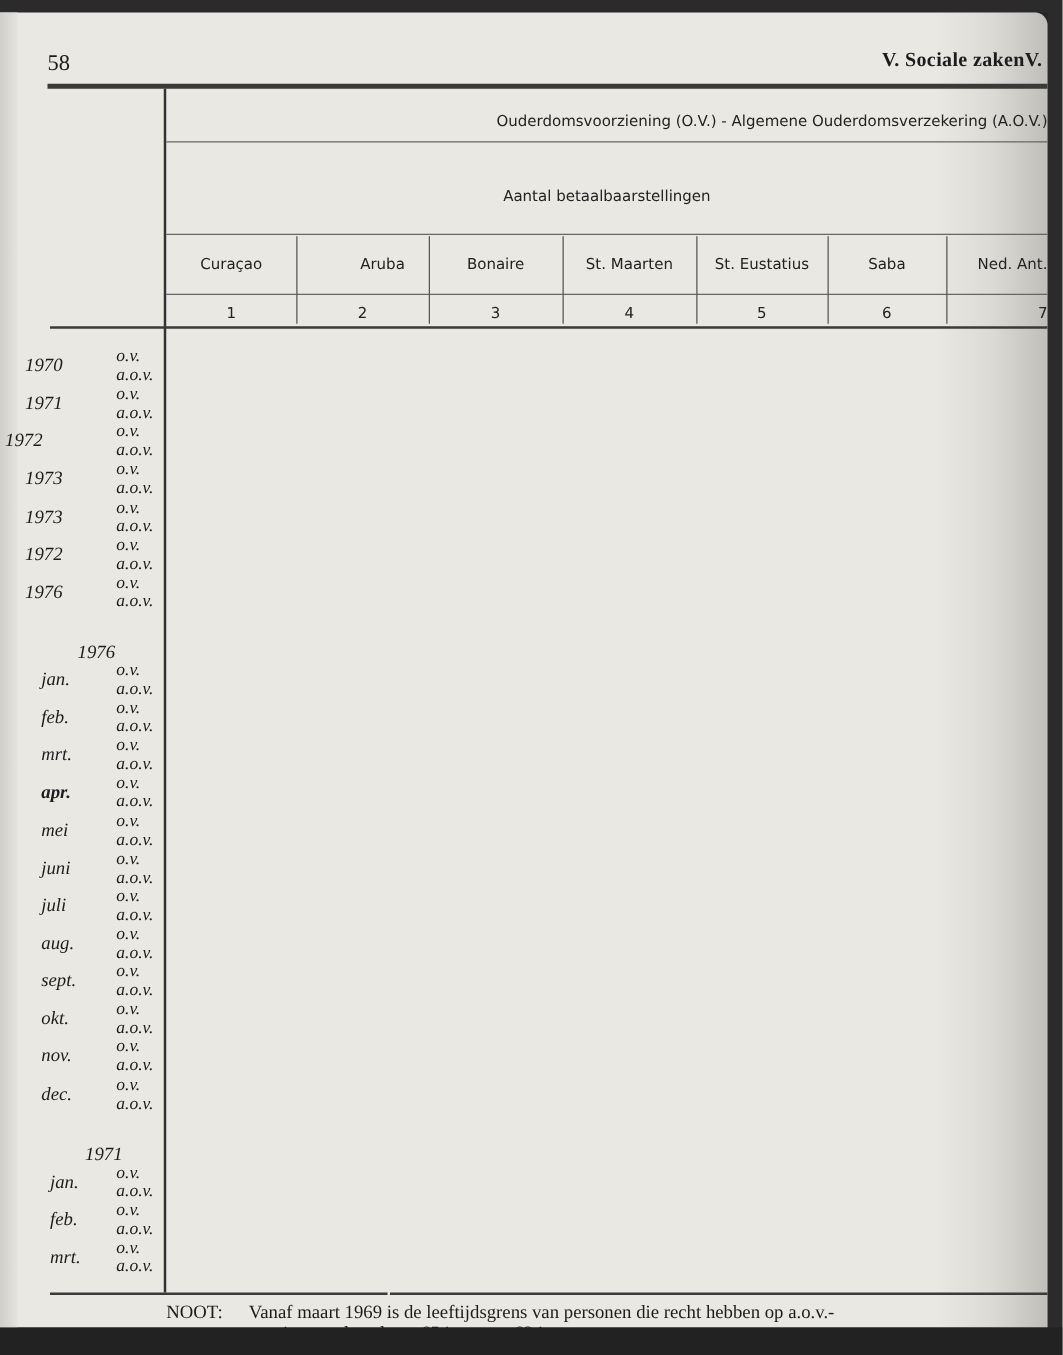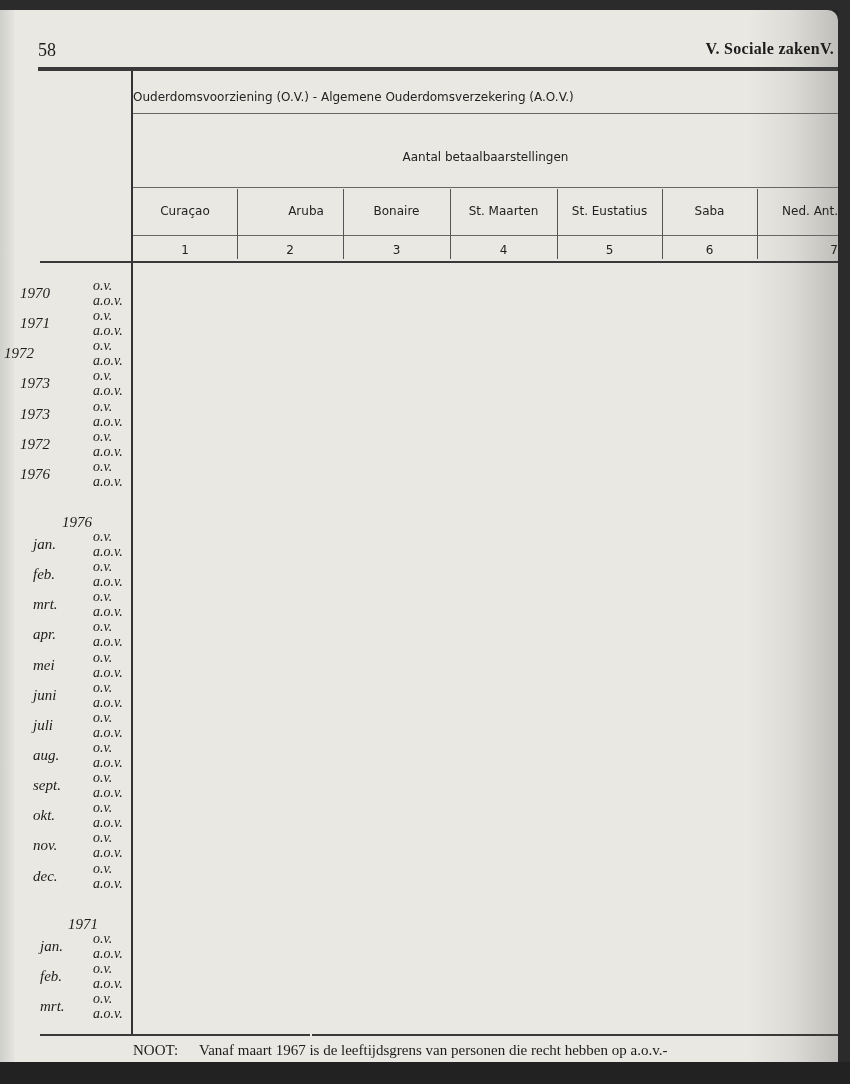--- a/index.html
+++ b/index.html
@@ -25,21 +25,21 @@
     background: linear-gradient(to right, #cfcfcb, #e4e3de);
   }
   .page-number { position: absolute; left: 38px; top: 30px; font-size: 18px; }
   .running-head { position: absolute; right: 4px; top: 30px; font-size: 16px; font-weight: bold; letter-spacing: 0.3px; }
   .rule-top { position: absolute; left: 38px; right: 0; top: 57px; height: 4px; background: #3a3a3a; }
   .rule-header-bottom { position: absolute; left: 40px; right: 0; top: 251px; height: 2px; background: #3a3a3a; }
   .rule-bottom-l { position: absolute; left: 40px; width: 270px; top: 1024px; height: 2px; background: #3a3a3a; }
   .rule-bottom-r { position: absolute; left: 312px; right: 0; top: 1024px; height: 2px; background: #3a3a3a; }
   .vline-main { position: absolute; left: 131px; top: 61px; width: 2px; height: 963px; background: #333; }
   .hdr { font-family: "DejaVu Sans", sans-serif; font-size: 12px; color: #222; }
-  .hdr-title { position: absolute; left: 133px; right: 0; top: 80px; text-align: left; }
+  .hdr-title { position: absolute; left: 133px; right: 0; top: 80px; text-align: right; }
   .hline { position: absolute; left: 133px; right: 0; height: 1px; background: #666; }
   .hdr-sub { position: absolute; left: 133px; right: 0; top: 140px; text-align: center; }
   .colhdr { position: absolute; top: 194px; text-align: center; }
   .colnum { position: absolute; top: 233px; text-align: center; }
   .vsep { position: absolute; width: 1px; background: #555; }
   .lbl-year { position: absolute; left: 33px; font-style: italic; font-size: 15px; }
   .lbl-type { position: absolute; left: 93px; font-style: italic; font-size: 14px; }
   .num { position: absolute; text-align: right; font-size: 15px; }
   .note { position: absolute; left: 133px; top: 1032px; font-size: 15px; line-height: 17px; }
   .note .k { display: inline-block; width: 66px; }
@@ -129,21 +129,21 @@
       <div class="lbl-year" style="position: absolute; top: 504px; left: 62px;">1976</div>
       <div class="lbl-year" style="position: absolute; top: 526px; left: 33px;">jan.</div>
       <div class="lbl-type" style="position: absolute; top: 519px; left: 93px;">o.v.</div>
       <div class="lbl-type" style="position: absolute; top: 534.07px; left: 93px;">a.o.v.</div>
       <div class="lbl-year" style="position: absolute; top: 556.14px; left: 33px;">feb.</div>
       <div class="lbl-type" style="position: absolute; top: 549.14px; left: 93px;">o.v.</div>
       <div class="lbl-type" style="position: absolute; top: 564.21px; left: 93px;">a.o.v.</div>
       <div class="lbl-year" style="position: absolute; top: 586.28px; left: 33px;">mrt.</div>
       <div class="lbl-type" style="position: absolute; top: 579.28px; left: 93px;">o.v.</div>
       <div class="lbl-type" style="position: absolute; top: 594.35px; left: 93px;">a.o.v.</div>
-      <div class="lbl-year" style="position: absolute; top: 616.42px; left: 33px;">apr.</div>
+      <div class="lbl-year" style="position: absolute; top: 616.42px; left: 33px; font-weight: bold;">apr.</div>
       <div class="lbl-type" style="position: absolute; top: 609.42px; left: 93px;">o.v.</div>
       <div class="lbl-type" style="position: absolute; top: 624.49px; left: 93px;">a.o.v.</div>
       <div class="lbl-year" style="position: absolute; top: 646.56px; left: 33px;">mei</div>
       <div class="lbl-type" style="position: absolute; top: 639.56px; left: 93px;">o.v.</div>
       <div class="lbl-type" style="position: absolute; top: 654.63px; left: 93px;">a.o.v.</div>
       <div class="lbl-year" style="position: absolute; top: 676.7px; left: 33px;">juni</div>
       <div class="lbl-type" style="position: absolute; top: 669.7px; left: 93px;">o.v.</div>
       <div class="lbl-type" style="position: absolute; top: 684.77px; left: 93px;">a.o.v.</div>
       <div class="lbl-year" style="position: absolute; top: 706.84px; left: 33px;">juli</div>
       <div class="lbl-type" style="position: absolute; top: 699.84px; left: 93px;">o.v.</div>
@@ -214,17 +214,17 @@
       <div class="lbl-type" style="position: absolute; top: 966.21px; left: 93px;">a.o.v.</div>
       <div class="lbl-year" style="position: absolute; top: 988.28px; left: 40px;">mrt.</div>
       <div class="lbl-type" style="position: absolute; top: 981.28px; left: 93px;">o.v.</div>
       <div class="lbl-type" style="position: absolute; top: 996.35px; left: 93px;">a.o.v.</div>
     </div>
 
   <div class="rule-bottom-l"></div>
   <div class="rule-bottom-r"></div>
 
   <div class="note">
-    <div><span class="k">NOOT:</span><span>Vanaf maart 1967 is de leeftijdsgrens van personen die recht hebben op a.o.v.-</span></div>
+    <div><span class="k">NOOT:</span><span>Vanaf maart 1969 is de leeftijdsgrens van personen die recht hebben op a.o.v.-</span></div>
     <div class="l2">pensioen verlaagd van 65 jaar naar 62 jaar.</div>
   </div>
 </div>
 <div class="bottom-dark"></div>
 
 </body></html>

